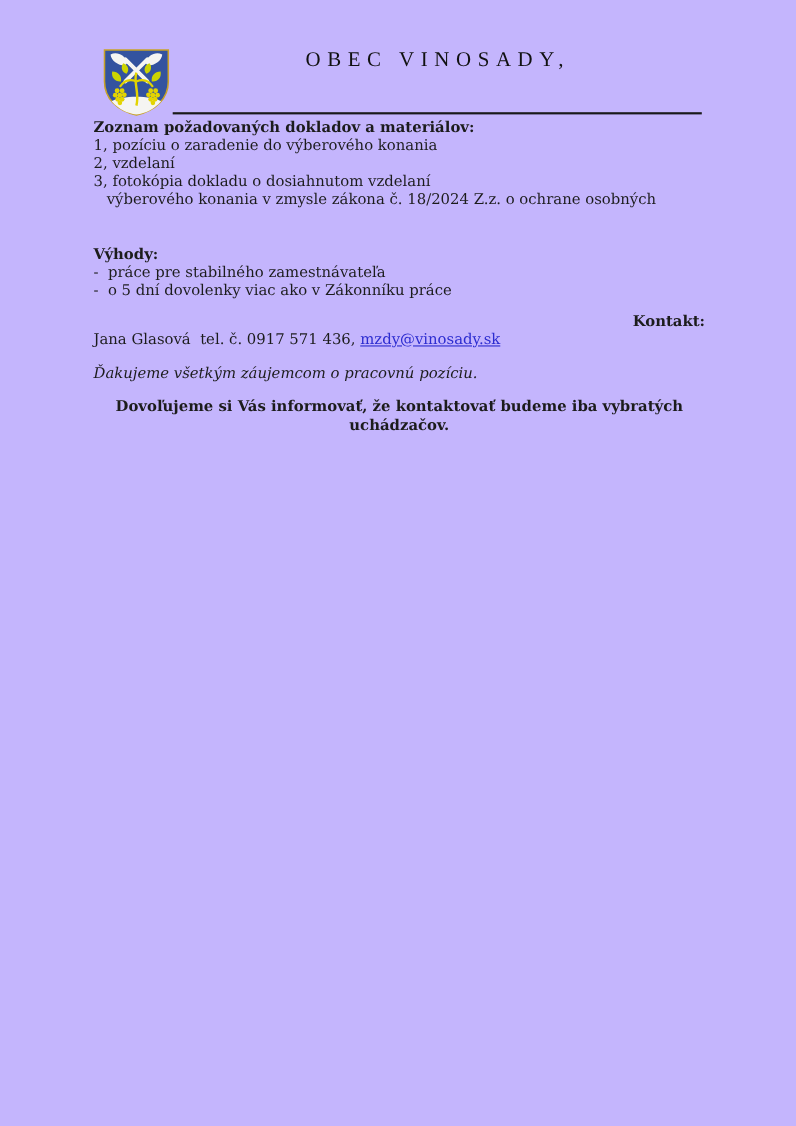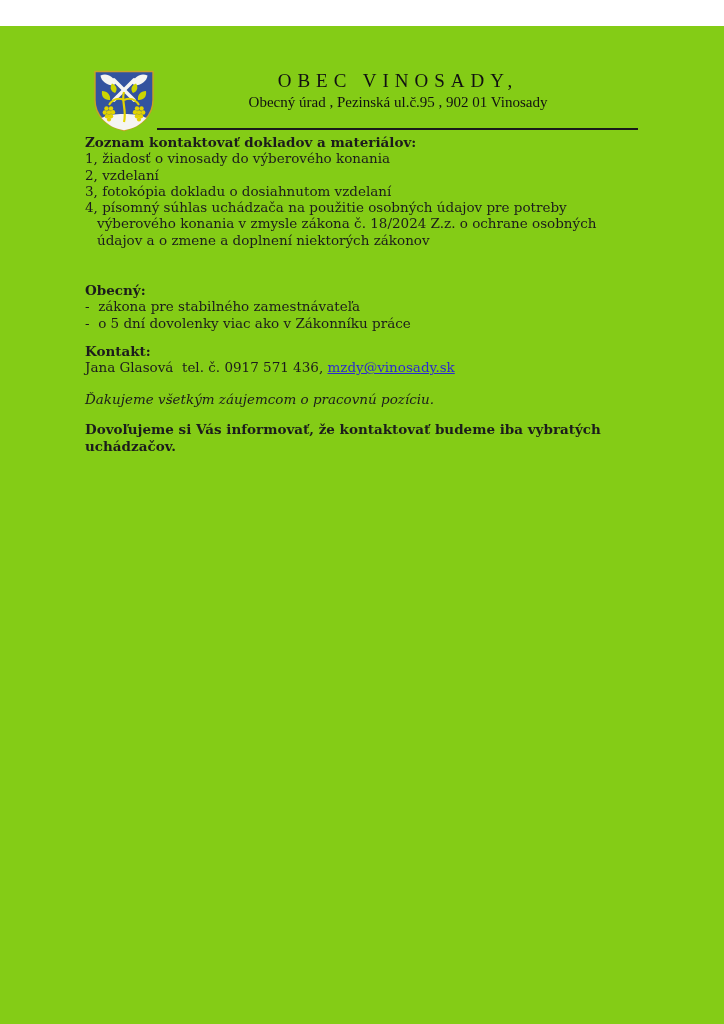--- a/index.html
+++ b/index.html
@@ -4,21 +4,21 @@
 <style>
   * { margin: 0; padding: 0; box-sizing: border-box; }
   html, body { background: #ffffff; }
   body {
     width: 724px; height: 1024px;
     position: relative;
     font-family: "DejaVu Serif", serif;
     color: #1c1c1c;
     overflow: hidden;
   }
-  .page { position: absolute; inset: 0; background: #84cc16; margin-top: 26px; }
+  .page { position: absolute; inset: 0; background: #c4b5fd; }
 
   
   .header { position: absolute; top: 0; left: 0; right: 0; height: 110px; }
   .coat { position: absolute; left: 90px; top: 43px; width: 68px; height: 64px; }
   .header-text {
     position: absolute; left: 158px; top: 44px; width: 480px;
     text-align: center;
     font-family: "Liberation Serif", serif;
   }
   .org-name {
@@ -36,25 +36,25 @@
 
   
   .content {
     position: absolute; left: 85px; top: 108px; width: 556px;
     font-size: 13.5px; line-height: 16.3px;
   }
   .doc-line, .benefit-line, .contact-line, .thanks-line { white-space: pre; }
   .bold { font-weight: bold; }
   .hang { padding-left: 12px; }
   .benefits-heading { margin-top: 34px; }
-  .contact-heading { margin-top: 12px; }
+  .contact-heading { margin-top: 12px; text-align: right; }
   .email-link { color: #2b2bd0; text-decoration: underline; cursor: pointer; }
   .thanks-line { margin-top: 15px; font-style: italic; }
   .notice {
-    margin-top: 14px; font-weight: bold;
+    margin-top: 14px; text-align: center; font-weight: bold;
     line-height: 16.8px;
   }
 
   
   .footer { position: absolute; left: 0; right: 0; bottom: 0; height: 110px; font-family: "Liberation Serif", serif; }
 </style>
 </head>
 <body>
 
 <div class="page">
@@ -100,38 +100,35 @@
           <circle cx="49" cy="43.5" r="2.2"></circle>
         <circle cx="53.2" cy="43.5" r="2.2"></circle>
           <circle cx="47" cy="47.2" r="2.2"></circle>
         <circle cx="51" cy="47.2" r="2.2"></circle>
           <circle cx="49" cy="50.5" r="2.1"></circle>
       </g>
     </svg>
 
     <div class="header-text">
       <div class="org-name">OBEC VINOSADY,</div>
-      <div class="org-address">Obecný úrad , Pezinská ul.č.95 , 902 01 Vinosady</div>
     </div>
 
     <div class="header-rule"></div>
   </div>
 
   <div class="content">
 
-    <div class="doc-line bold">Zoznam kontaktovať dokladov a materiálov:</div>
-    <div class="doc-line">1, žiadosť o vinosady do výberového konania</div>
+    <div class="doc-line bold">Zoznam požadovaných dokladov a materiálov:</div>
+    <div class="doc-line">1, pozíciu o zaradenie do výberového konania</div>
     <div class="doc-line">2, vzdelaní</div>
     <div class="doc-line">3, fotokópia dokladu o dosiahnutom vzdelaní</div>
-    <div class="doc-line">4, písomný súhlas uchádzača na použitie osobných údajov pre potreby</div>
     <div class="doc-line hang">výberového konania v zmysle zákona č. 18/2024 Z.z. o ochrane osobných</div>
-    <div class="doc-line hang">údajov a o zmene a doplnení niektorých zákonov</div>
 
-    <div class="doc-line bold benefits-heading">Obecný:</div>
-    <div class="benefit-line">-  zákona pre stabilného zamestnávateľa</div>
+    <div class="doc-line bold benefits-heading">Výhody:</div>
+    <div class="benefit-line">-  práce pre stabilného zamestnávateľa</div>
     <div class="benefit-line">-  o 5 dní dovolenky viac ako v Zákonníku práce</div>
 
     <div class="doc-line bold contact-heading">Kontakt:</div>
     <div class="contact-line"><span>Jana Glasová  tel. č. 0917 571 436, </span><a class="email-link">mzdy@vinosady.sk</a></div>
 
     <div class="thanks-line">Ďakujeme všetkým záujemcom o pracovnú pozíciu.</div>
 
     <div class="notice">
       <div>Dovoľujeme si Vás informovať, že kontaktovať budeme iba vybratých</div>
       <div>uchádzačov.</div>

